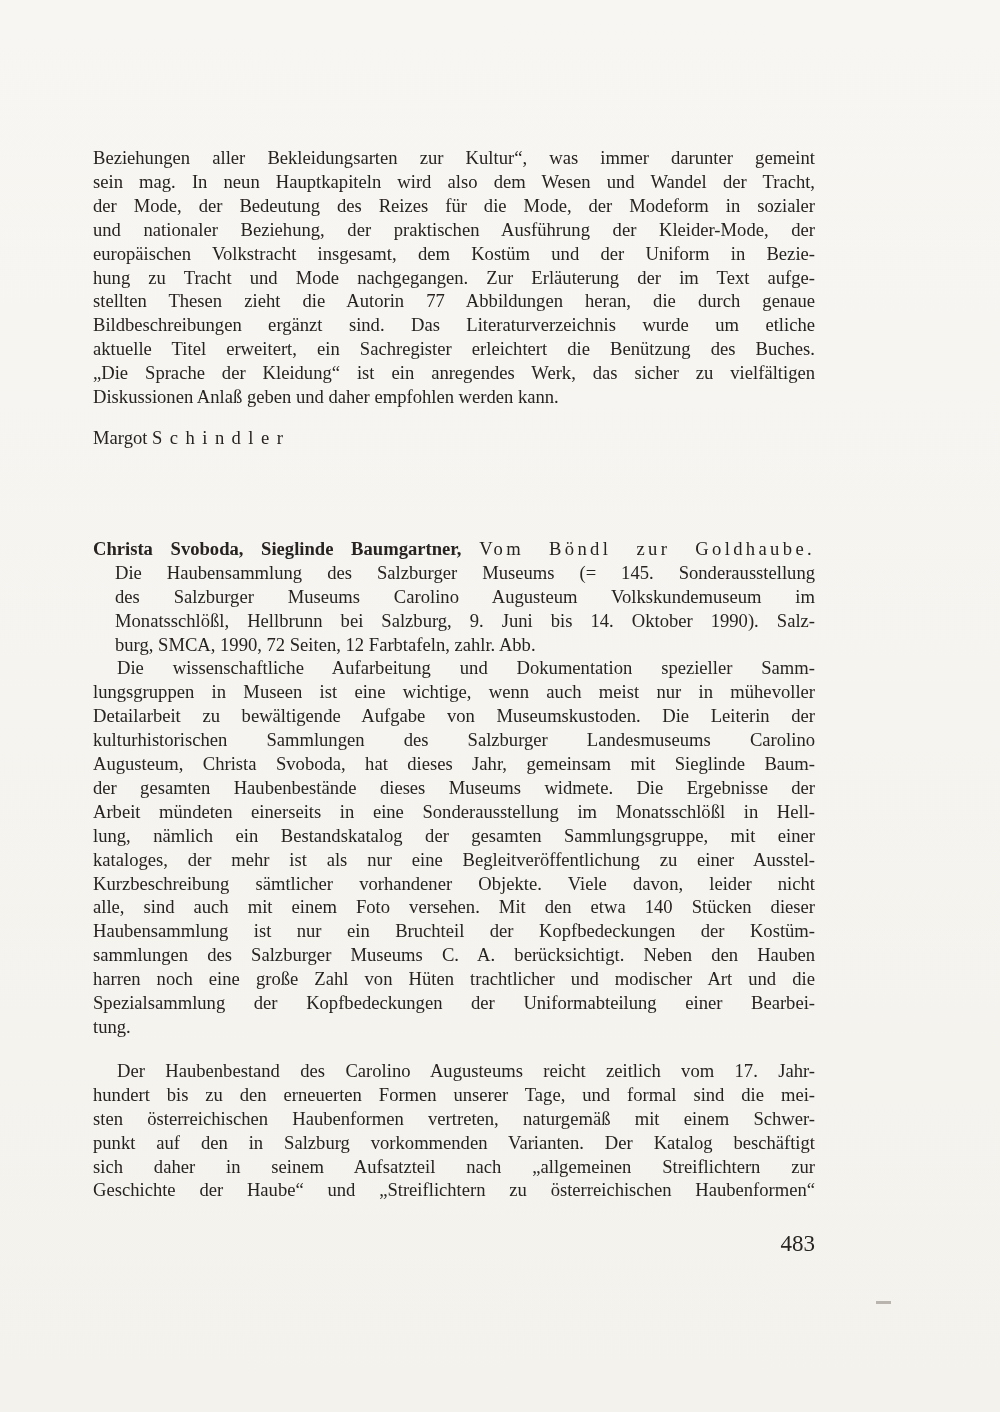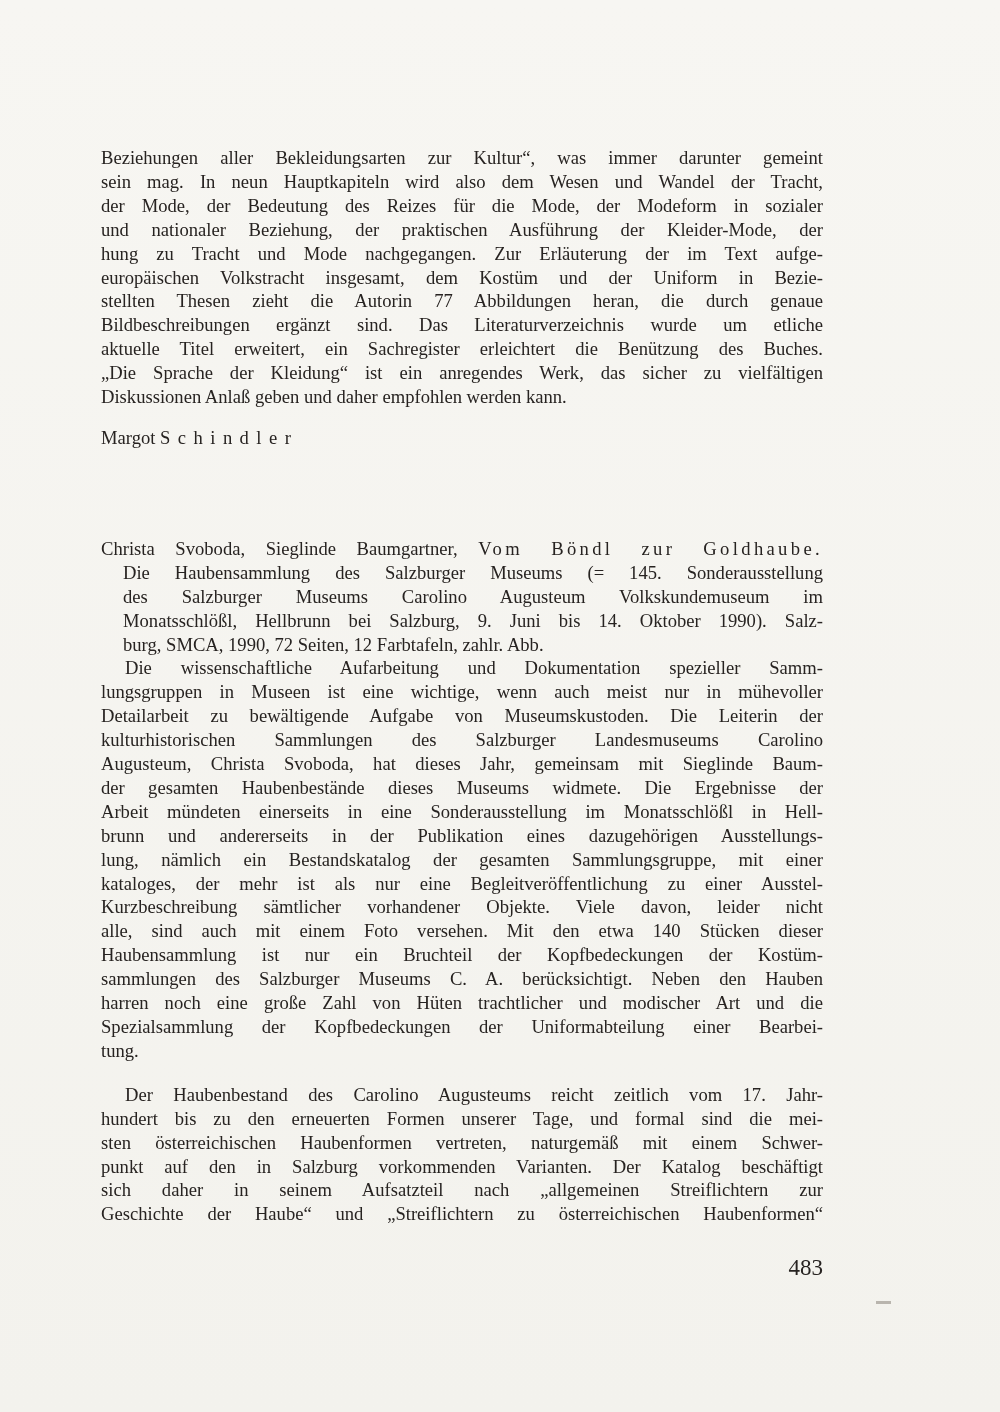--- a/index.html
+++ b/index.html
@@ -11,21 +11,21 @@
     height: 1412px;
     position: relative;
     overflow: hidden;
     background: linear-gradient(#f7f6f2, #f3f2ed);
     font-family: "Liberation Serif", "DejaVu Serif", serif;
     color: #272321;
     -webkit-font-smoothing: antialiased;
   }
   .content {
     position: absolute;
-    left: 101px;
+    left: 93px;
     top: 146px;
     width: 722px;
     font-size: 18.6px;
     line-height: 23.9px;
   }
   .line {
     text-align: justify;
   }
   .just {
     text-align-last: justify;
@@ -36,21 +36,21 @@
   .hang > .line {
     padding-left: 22px;
   }
   .signature {
     margin-top: 17px;
   }
   .sperr-name {
     letter-spacing: 0.4em;
   }
   .bold {
-    font-weight: 400;
+    font-weight: 700;
   }
   .sperr-title {
     letter-spacing: 0.18em;
     word-spacing: 0.22em;
   }
   .bib {
     margin-top: 87px;
   }
   .para-2 {
   }
@@ -74,22 +74,22 @@
 </head>
 <body>
 
 <div class="content">
 
   <div class="para-1">
       <div class="line just">Beziehungen aller Bekleidungsarten zur Kultur“, was immer darunter gemeint</div>
       <div class="line just">sein mag. In neun Hauptkapiteln wird also dem Wesen und Wandel der Tracht,</div>
       <div class="line just">der Mode, der Bedeutung des Reizes für die Mode, der Modeform in sozialer</div>
       <div class="line just">und nationaler Beziehung, der praktischen Ausführung der Kleider-Mode, der</div>
+      <div class="line just">europäischen Volkstracht insgesamt, dem Kostüm und der Uniform in Bezie-</div>
       <div class="line just">hung zu Tracht und Mode nachgegangen. Zur Erläuterung der im Text aufge-</div>
-      <div class="line just">europäischen Volkstracht insgesamt, dem Kostüm und der Uniform in Bezie-</div>
       <div class="line just">stellten Thesen zieht die Autorin 77 Abbildungen heran, die durch genaue</div>
       <div class="line just">Bildbeschreibungen ergänzt sind. Das Literaturverzeichnis wurde um etliche</div>
       <div class="line just">aktuelle Titel erweitert, ein Sachregister erleichtert die Benützung des Buches.</div>
       <div class="line just">„Die Sprache der Kleidung“ ist ein anregendes Werk, das sicher zu vielfältigen</div>
       <div class="line">Diskussionen Anlaß geben und daher empfohlen werden kann.</div>
     </div>
 
   <div class="signature">
     <span>Margot </span><span class="sperr-name">Schindler</span>
   </div>
@@ -108,21 +108,20 @@
   </div>
 
   <div class="para-2 indent-first">
       <div class="line just">Die wissenschaftliche Aufarbeitung und Dokumentation spezieller Samm-</div>
       <div class="line just">lungsgruppen in Museen ist eine wichtige, wenn auch meist nur in mühevoller</div>
       <div class="line just">Detailarbeit zu bewältigende Aufgabe von Museumskustoden. Die Leiterin der</div>
       <div class="line just">kulturhistorischen Sammlungen des Salzburger Landesmuseums Carolino</div>
       <div class="line just">Augusteum, Christa Svoboda, hat dieses Jahr, gemeinsam mit Sieglinde Baum-</div>
       <div class="line just">der gesamten Haubenbestände dieses Museums widmete. Die Ergebnisse der</div>
       <div class="line just">Arbeit mündeten einerseits in eine Sonderausstellung im Monatsschlößl in Hell-</div>
-      <div class="line just">brunn und andererseits in der Publikation eines dazugehörigen Ausstellungs-</div>
       <div class="line just">lung, nämlich ein Bestandskatalog der gesamten Sammlungsgruppe, mit einer</div>
       <div class="line just">kataloges, der mehr ist als nur eine Begleitveröffentlichung zu einer Ausstel-</div>
       <div class="line just">Kurzbeschreibung sämtlicher vorhandener Objekte. Viele davon, leider nicht</div>
       <div class="line just">alle, sind auch mit einem Foto versehen. Mit den etwa 140 Stücken dieser</div>
       <div class="line just">Haubensammlung ist nur ein Bruchteil der Kopfbedeckungen der Kostüm-</div>
       <div class="line just">sammlungen des Salzburger Museums C. A. berücksichtigt. Neben den Hauben</div>
       <div class="line just">harren noch eine große Zahl von Hüten trachtlicher und modischer Art und die</div>
       <div class="line just">Spezialsammlung der Kopfbedeckungen der Uniformabteilung einer Bearbei-</div>
       <div class="line">tung.</div>
     </div>

